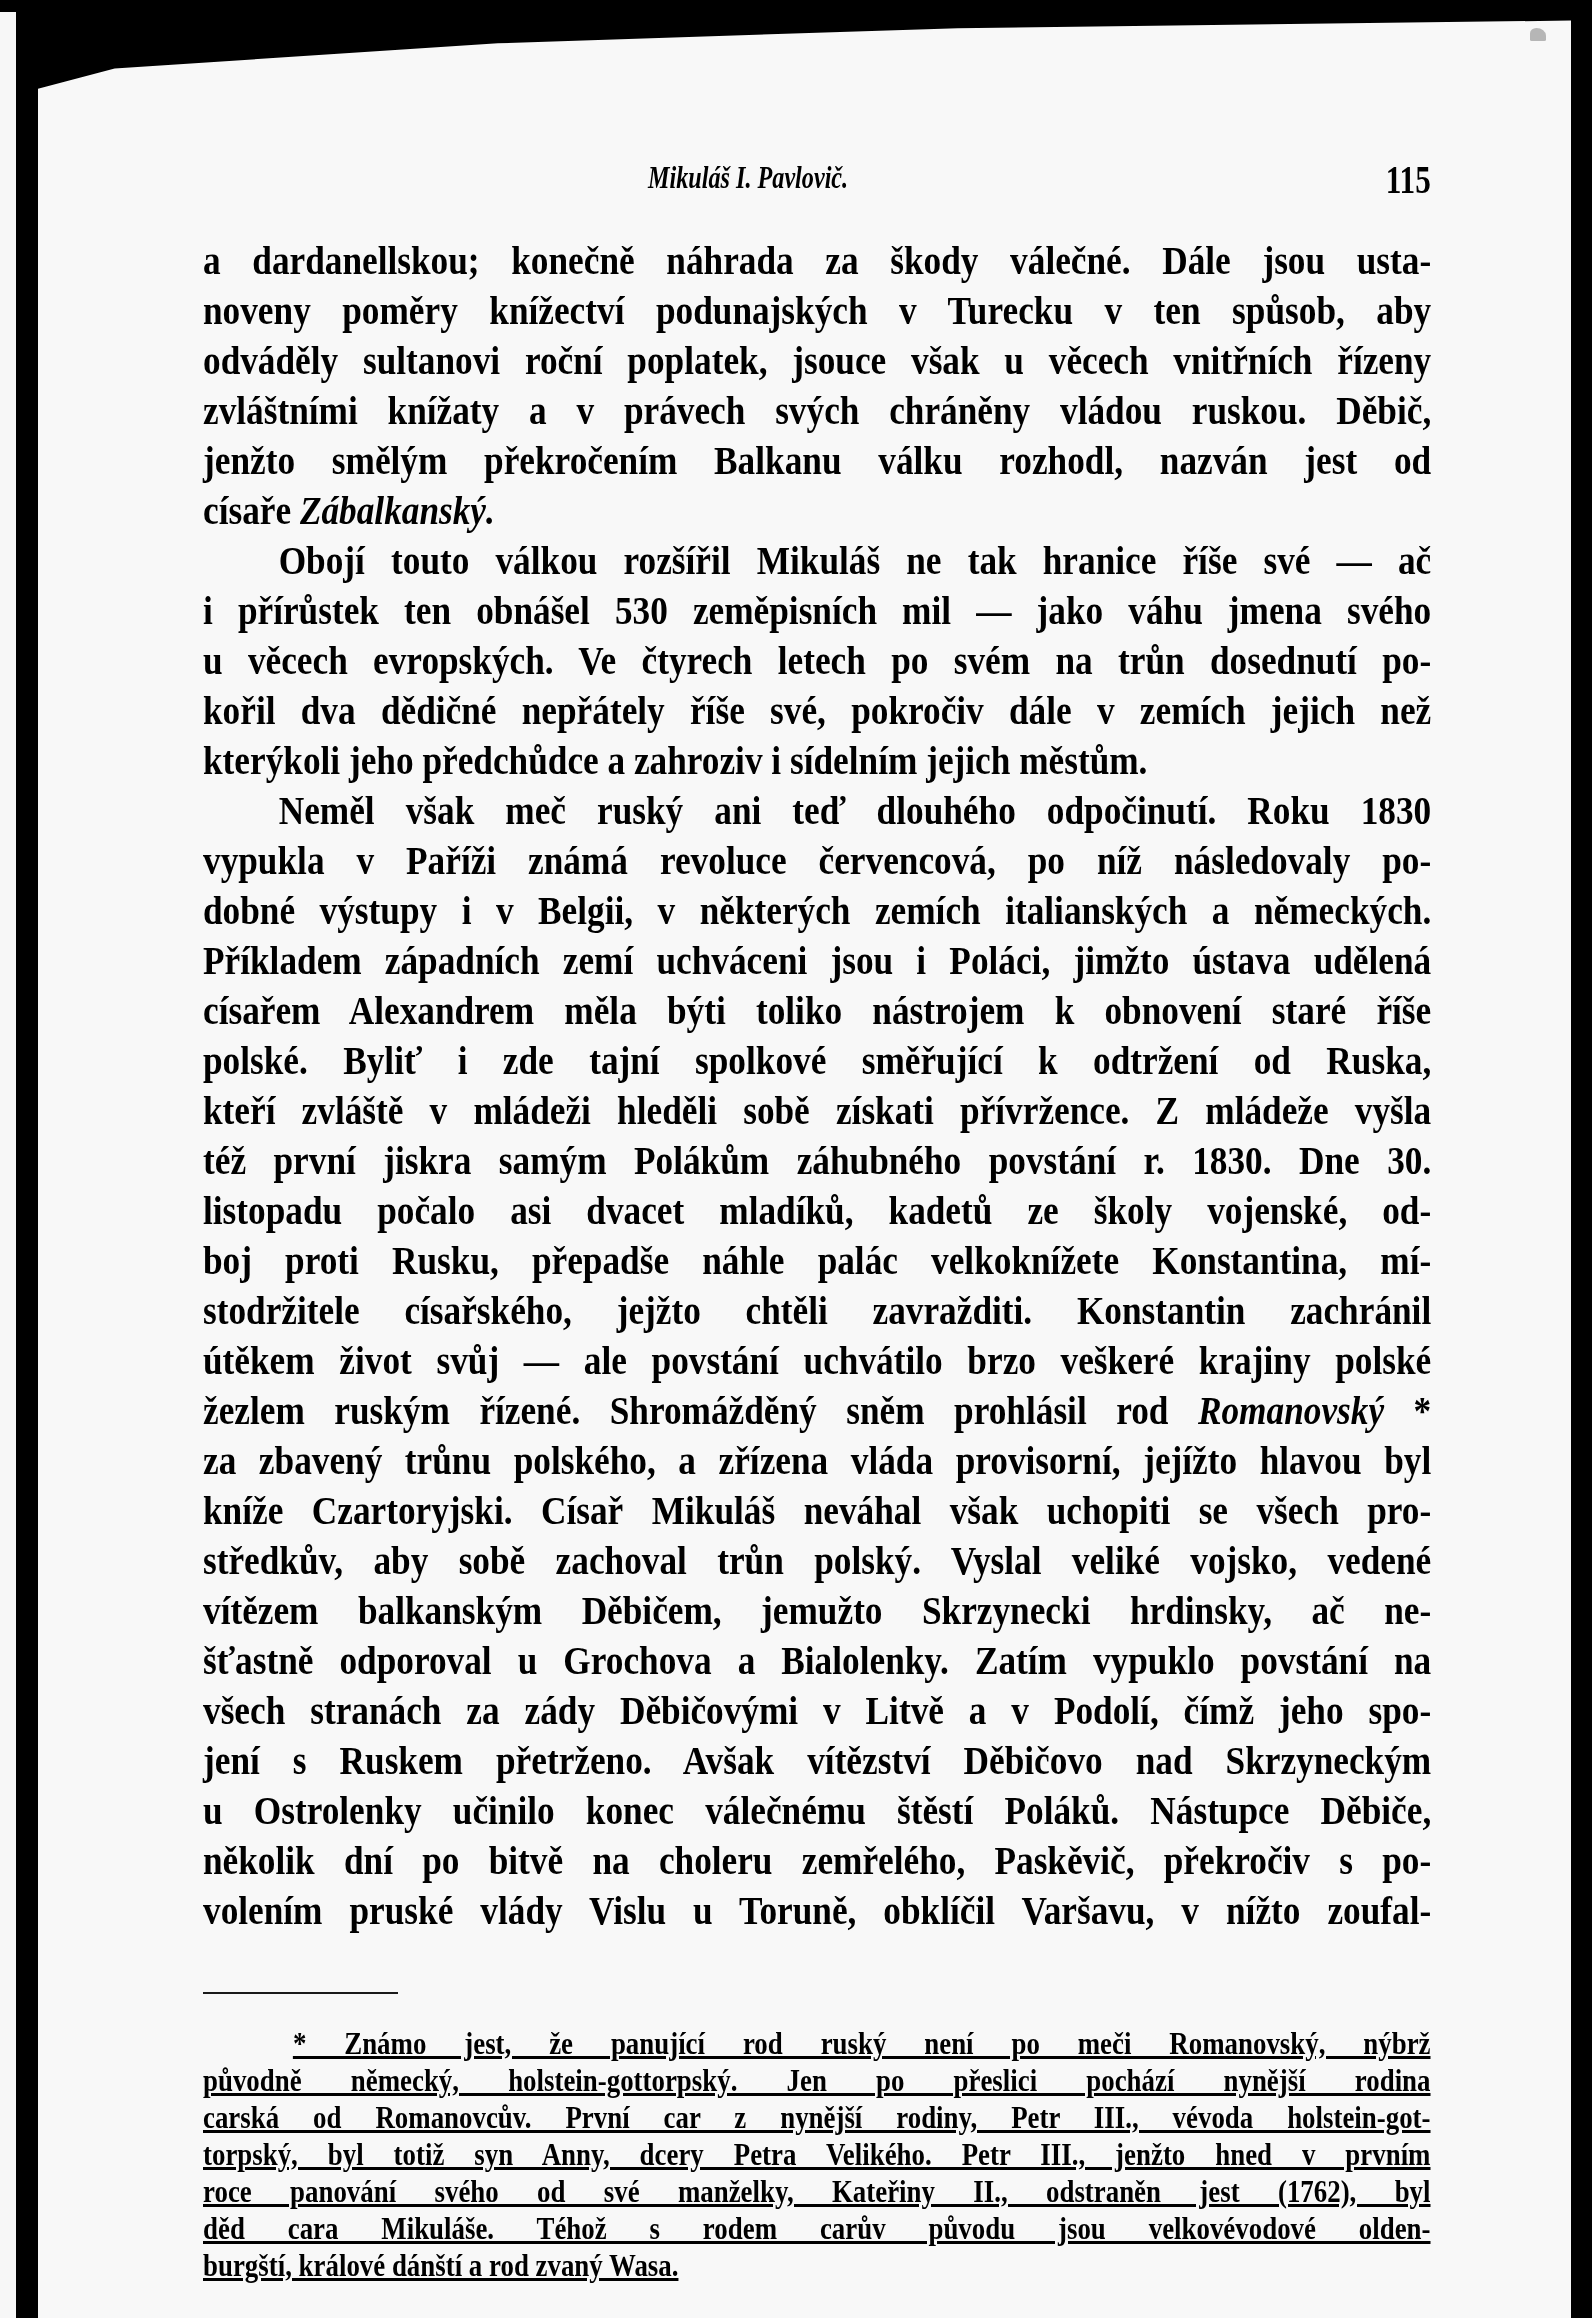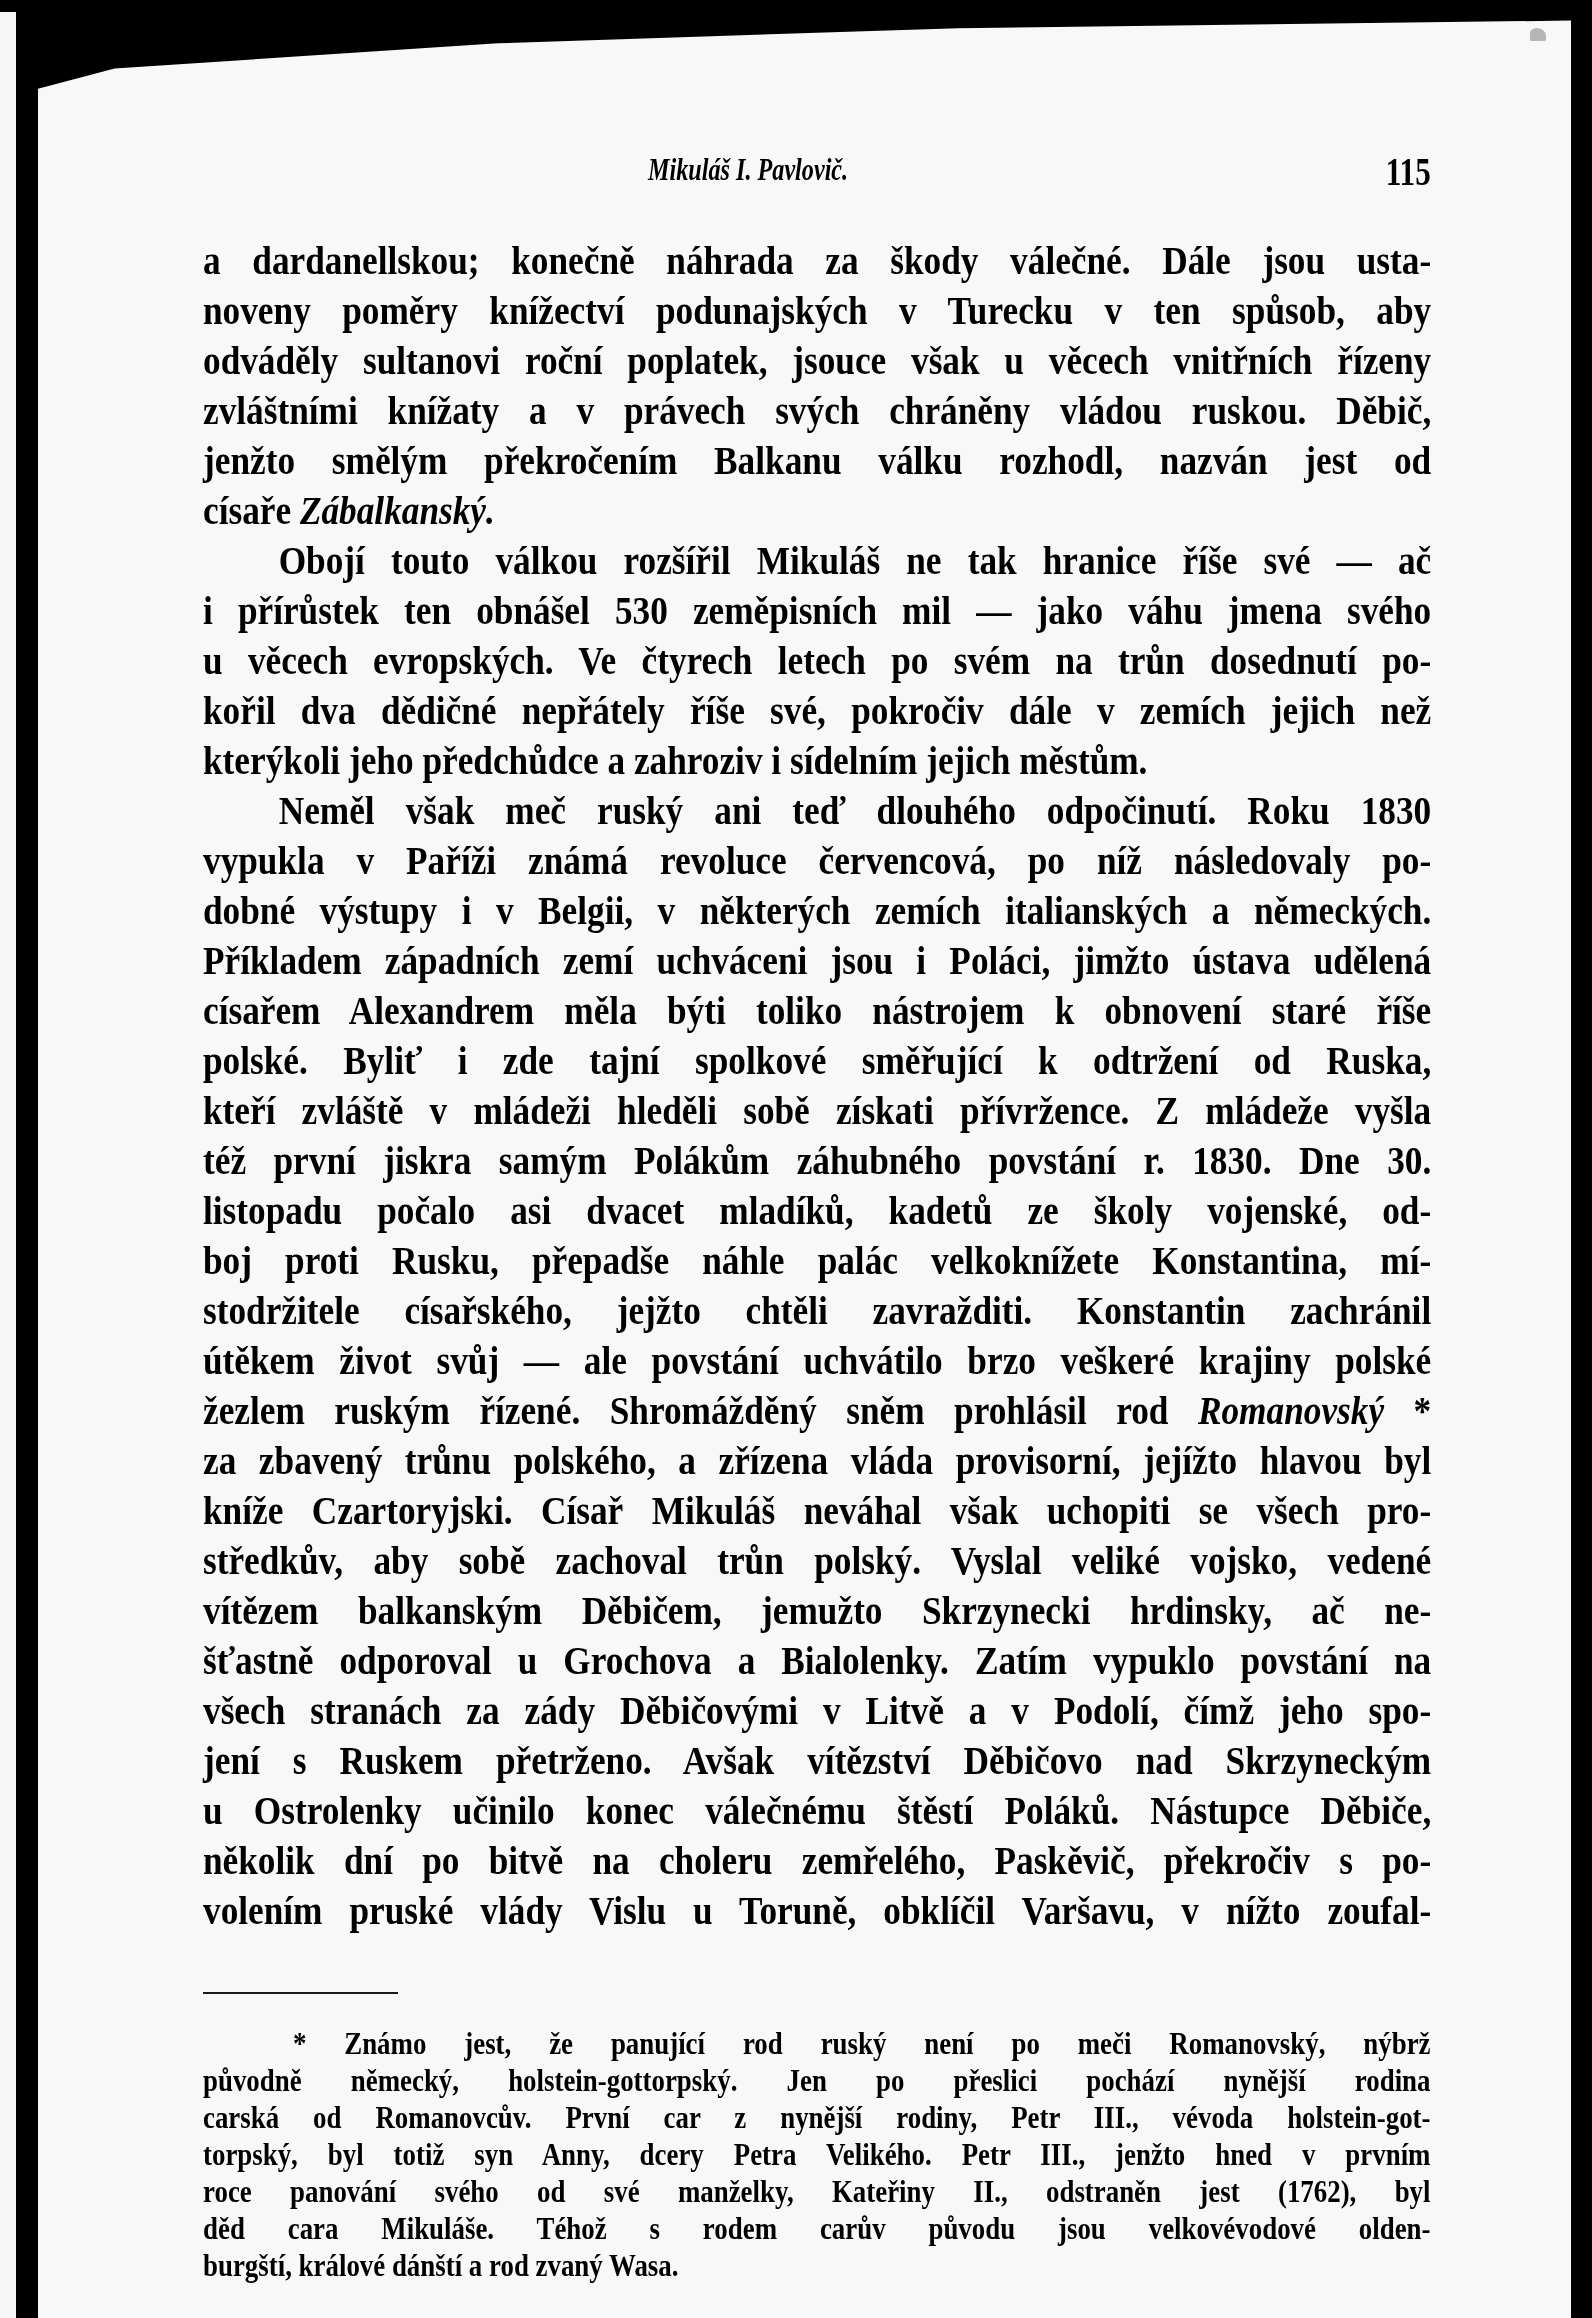--- a/index.html
+++ b/index.html
@@ -9,21 +9,21 @@
   }
   .spine-left {
     position: absolute; left: 0; top: 11.6px; width: 16px; height: 2458px; background: #f7f7f7;
   }
   .page {
     position: absolute; left: 38px; top: 13px; width: 1533px; height: 2523px;
     background: #f8f8f8; border-top-right-radius: 4.6px;
     clip-path: polygon(0 3%, 5% 2.2%, 30% 1.2%, 60% 0.6%, 100% 0.3%, 100% 99.2%, 60% 97.8%, 20% 96.6%, 0 96.3%);
   }
   .header {
-    position: absolute; left: 165px; top: 139px; width: 1228px; height: 46px; text-align: center;
+    position: absolute; left: 165px; top: 147px; width: 1228px; height: 46px; text-align: center;
   }
   .running-head {
     position: absolute; left: 445px; top: 0; font-style: italic; font-weight: bold;
     font-size: 31px; letter-spacing: 0; transform: scaleX(0.78); transform-origin: left;
   }
   .page-number {
     position: absolute; right: 0; top: -3.7px; font-size: 40px; font-weight: bold;
     transform: scaleX(0.78); transform-origin: right;
   }
   .body-lines {
@@ -34,21 +34,21 @@
     text-align: justify; text-align-last: justify; font-weight: 600;
     transform: scaleX(0.86); transform-origin: left; width: 116.3%;
   }
   .line.last { text-align-last: left; }
   .line.indent { padding-left: 88px; box-sizing: border-box; }
   .em { font-style: italic; font-weight: bold; }
   .rule {
     position: absolute; left: 165px; top: 1979px; width: 195px; height: 2.3px; background: #1a1a1a;
   }
   .footnotes {
-    position: absolute; left: 165px; top: 2012px; width: 1228px;
+    position: absolute; left: 165px; top: 2012px; width: 1228px; text-decoration: underline;
   }
   .fn-line {
     height: 37px; line-height: 37px; font-size: 32px; white-space: nowrap;
     text-align: justify; text-align-last: justify; font-weight: 600;
     transform: scaleX(0.84); transform-origin: left; width: 119%;
   }
   .fn-line.last { text-align-last: left; }
   .fn-line.indent { padding-left: 107px; box-sizing: border-box; }
   .smudge {
     position: absolute; left: 1530px; top: 28px; width: 16px; height: 13px;

